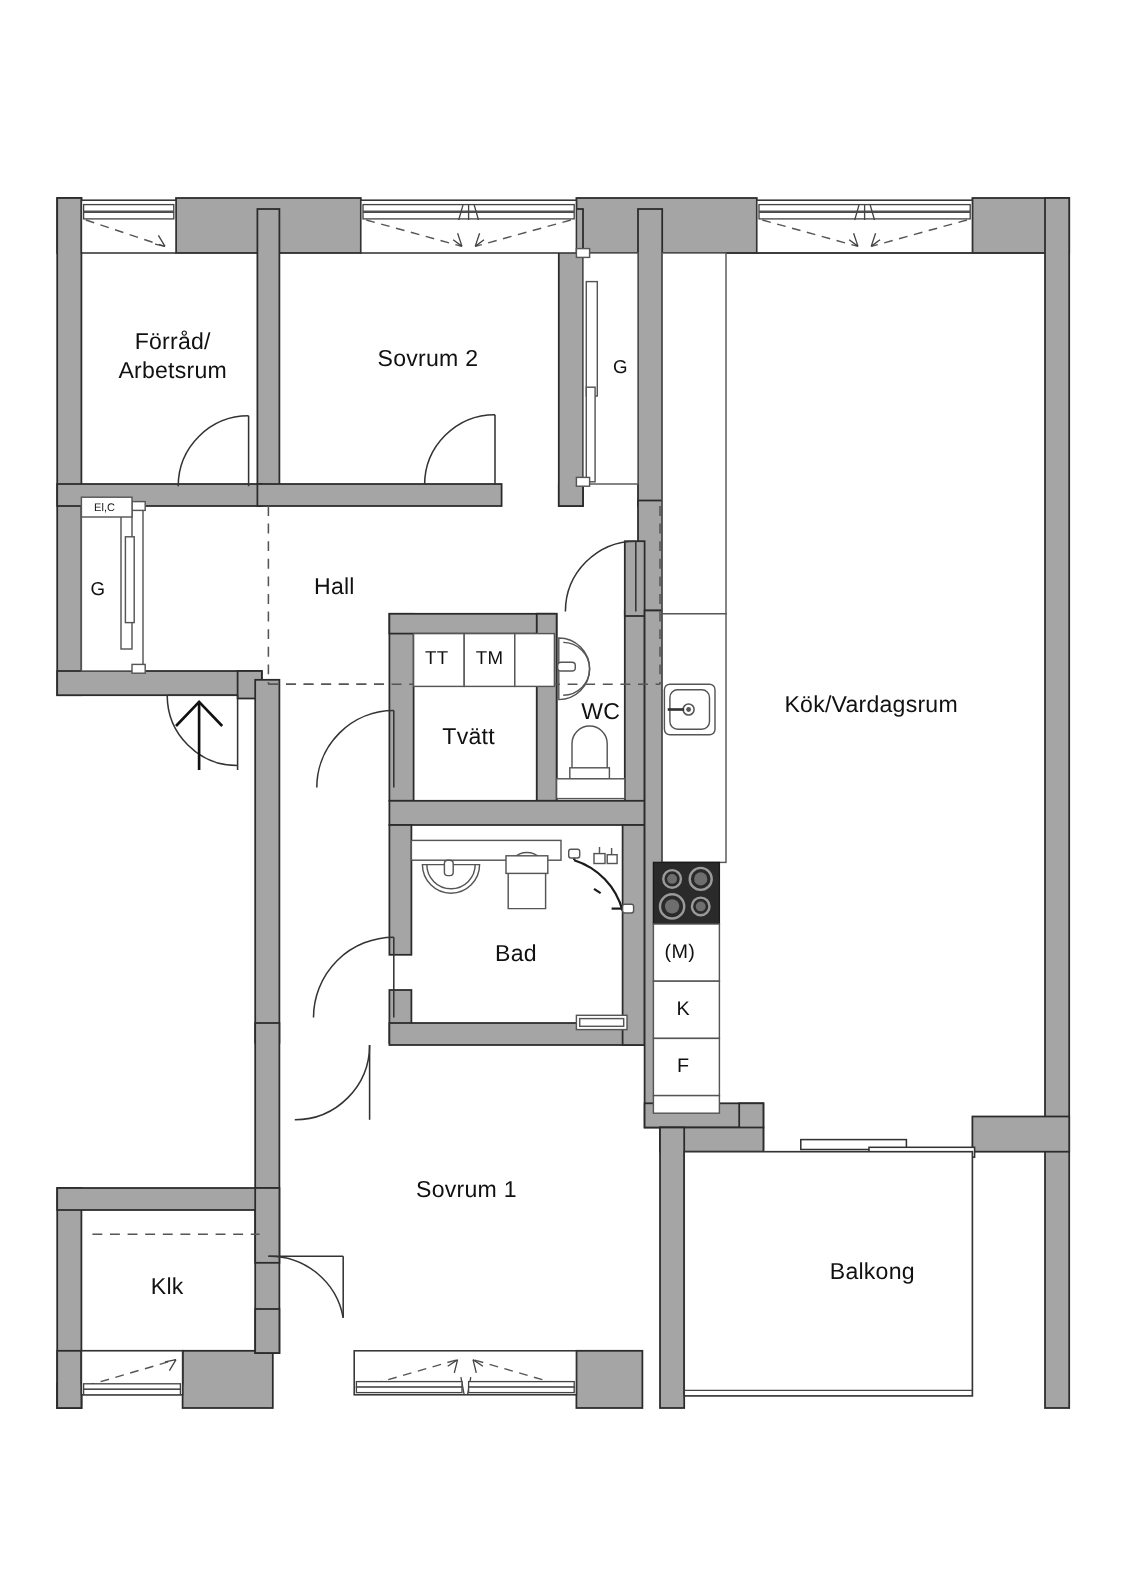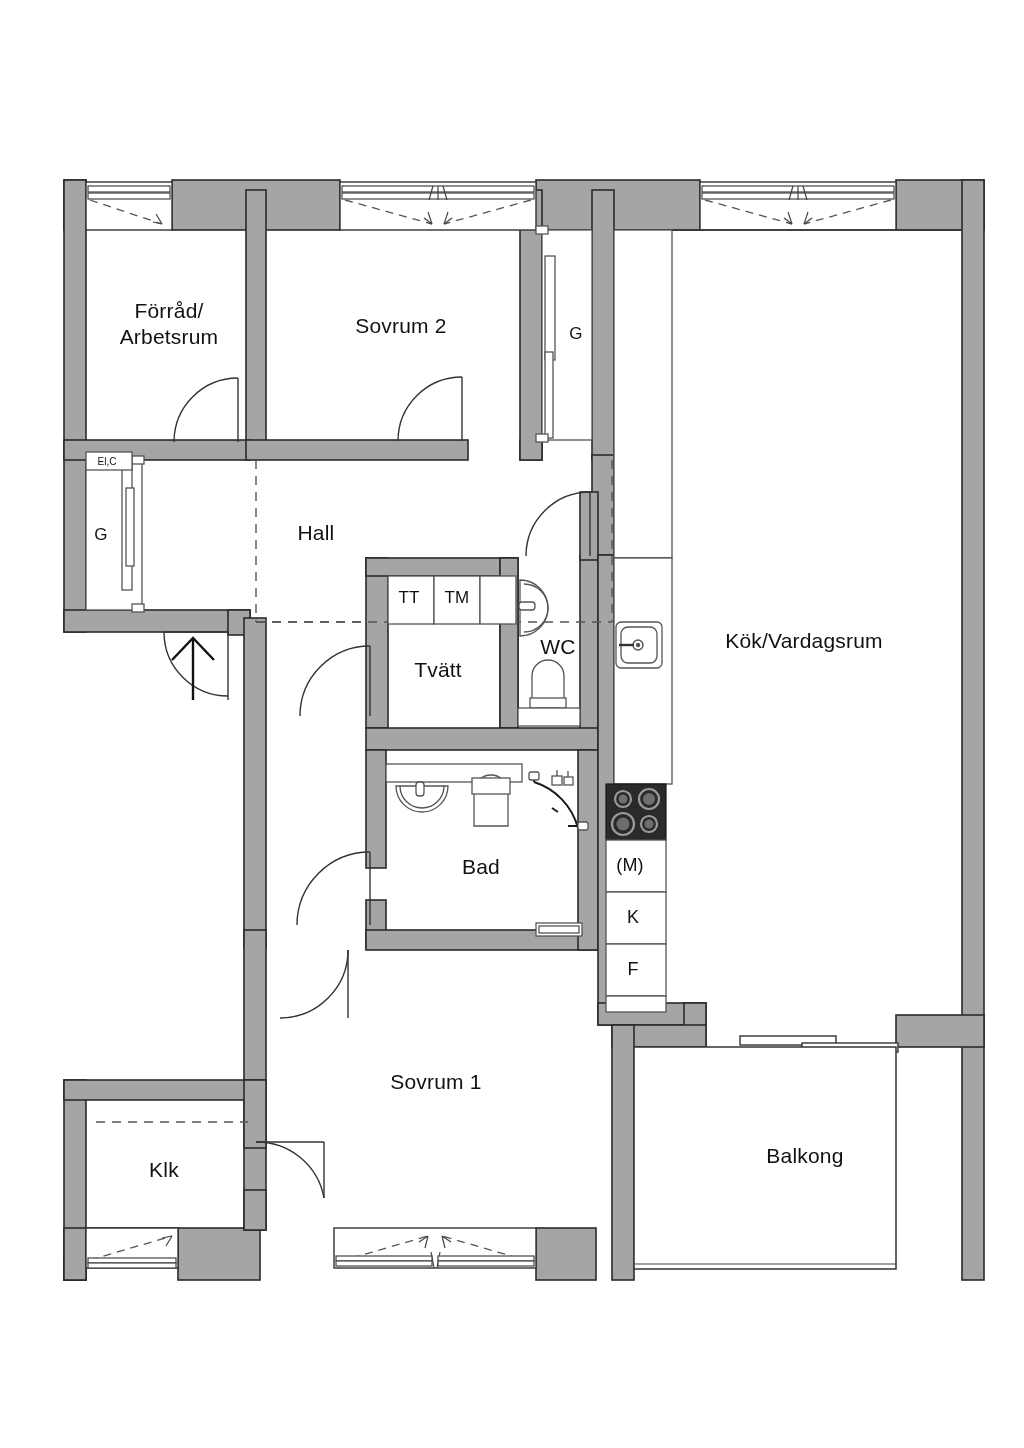--- a/index.html
+++ b/index.html
@@ -9,21 +9,21 @@
   }
   body {
     width: 1024px;
     height: 1448px;
     font-family: "Liberation Sans", sans-serif;
     position: relative;
     overflow: hidden;
   }
   #floorplan-root {
     position: absolute;
-    left: 12px; top: 0;
+    left: 0; top: 0;
     width: 816px;
     height: 1448px;
   }
   svg#plan {
     display: block;
     width: 1024px;
     height: 1448px;
   }
   .rm-label {
     font-family: "Liberation Sans", sans-serif;

